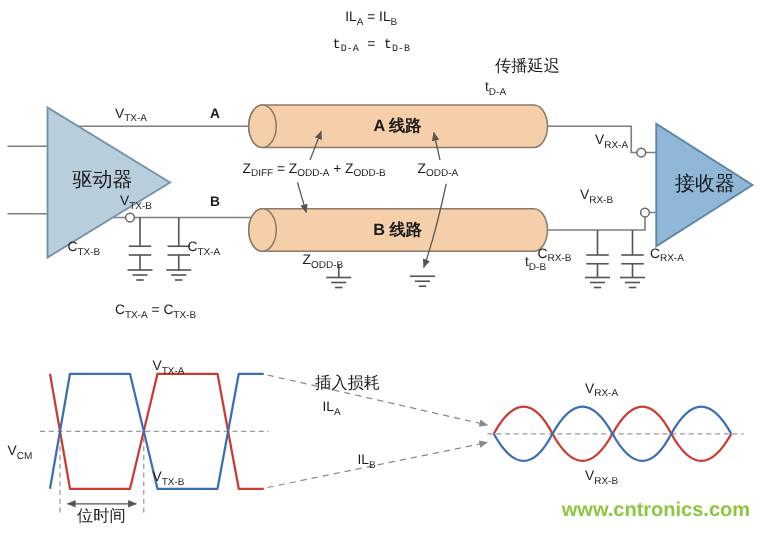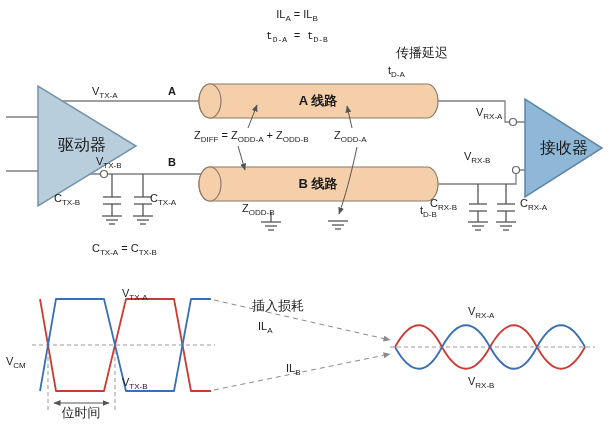--- a/index.html
+++ b/index.html
@@ -161,14 +161,15 @@
 <div class="lbl" style="left:6px;top:319px;margin-top:36px;"><span>V</span><sub>CM</sub></div>
 <div class="lbl" style="left:122px;top:287px;"><span>V</span><sub>TX-A</sub></div>
 <div class="lbl" style="left:122px;top:376px;"><span>V</span><sub>TX-B</sub></div>
 <div class="lbl cn" style="left:252px;top:299px;"><span>插入损耗</span></div>
 <div class="lbl" style="left:258px;top:320px;"><span>IL</span><sub>A</sub></div>
 <div class="lbl" style="left:286px;top:362px;"><span>IL</span><sub>B</sub></div>
 <div class="lbl" style="left:468px;top:305px;"><span>V</span><sub>RX-A</sub></div>
 <div class="lbl" style="left:468px;top:375px;"><span>V</span><sub>RX-B</sub></div>
 <div class="lbl cn ctr" style="left:81px;top:406px;"><span>位时间</span></div>
 
+<div class="lbl wm" style="left:410px;top:402px;width:190px;">www.cntronics.com</div>
 
 </div>
 
 </body></html>

